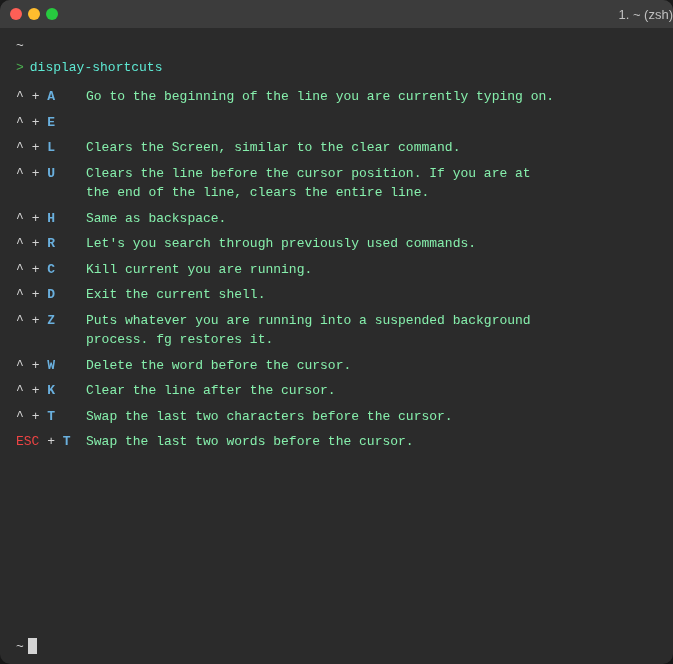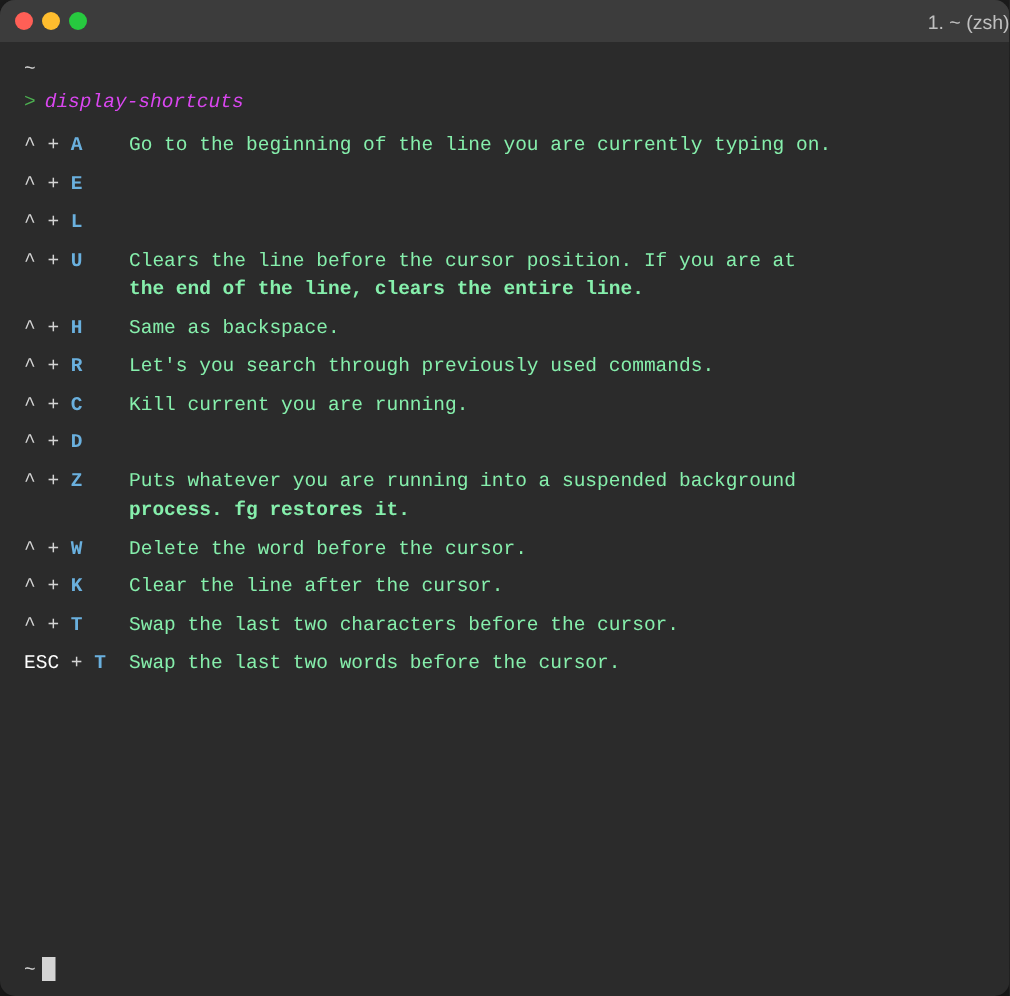--- a/index.html
+++ b/index.html
@@ -93,22 +93,21 @@
       display: flex;
       align-items: center;
     }
 
     .prompt-arrow {
       color: #4CAF50;
       margin-right: 6px;
     }
 
     .command-name {
-      color: #d946ef;
-      font-style: italic;
+      color: #5eead4;
     }
 
     .shortcuts-table {
       flex: 1;
     }
 
     .shortcut-row {
       display: flex;
       margin-bottom: 6px;
       line-height: 1.5;
@@ -121,32 +120,31 @@
       font-family: 'Courier New', Courier, monospace;
     }
 
     .shortcut-key .caret { color: #d4d4d4; }
     .shortcut-key .plus { color: #d4d4d4; }
     .shortcut-key .key-letter {
       color: #6ab0de;
       font-weight: bold;
     }
     .shortcut-key .esc-key {
-      color: #ffffff;
+      color: #ef4444;
     }
 
     .shortcut-desc {
       color: #86efac;
       flex: 1;
     }
 
     .shortcut-desc .desc-line2 {
       display: block;
       padding-left: 0;
-      font-weight: bold;
     }
 
     .bottom-prompt {
       display: flex;
       align-items: center;
       margin-top: 8px;
     }
 
     .bottom-tilde {
       color: #d4d4d4;
@@ -199,20 +197,21 @@
           <span class="key-letter">E</span>
         </div>
       </div>
 
       <div class="shortcut-row">
         <div class="shortcut-key">
           <span class="caret">^</span>
           <span class="plus"> + </span>
           <span class="key-letter">L</span>
         </div>
+        <div class="shortcut-desc">Clears the Screen, similar to the clear command.</div>
       </div>
 
       <div class="shortcut-row">
         <div class="shortcut-key">
           <span class="caret">^</span>
           <span class="plus"> + </span>
           <span class="key-letter">U</span>
         </div>
         <div class="shortcut-desc">
           Clears the line before the cursor position. If you are at
@@ -246,20 +245,21 @@
         </div>
         <div class="shortcut-desc">Kill current you are running.</div>
       </div>
 
       <div class="shortcut-row">
         <div class="shortcut-key">
           <span class="caret">^</span>
           <span class="plus"> + </span>
           <span class="key-letter">D</span>
         </div>
+        <div class="shortcut-desc">Exit the current shell.</div>
       </div>
 
       <div class="shortcut-row">
         <div class="shortcut-key">
           <span class="caret">^</span>
           <span class="plus"> + </span>
           <span class="key-letter">Z</span>
         </div>
         <div class="shortcut-desc">
           Puts whatever you are running into a suspended background

